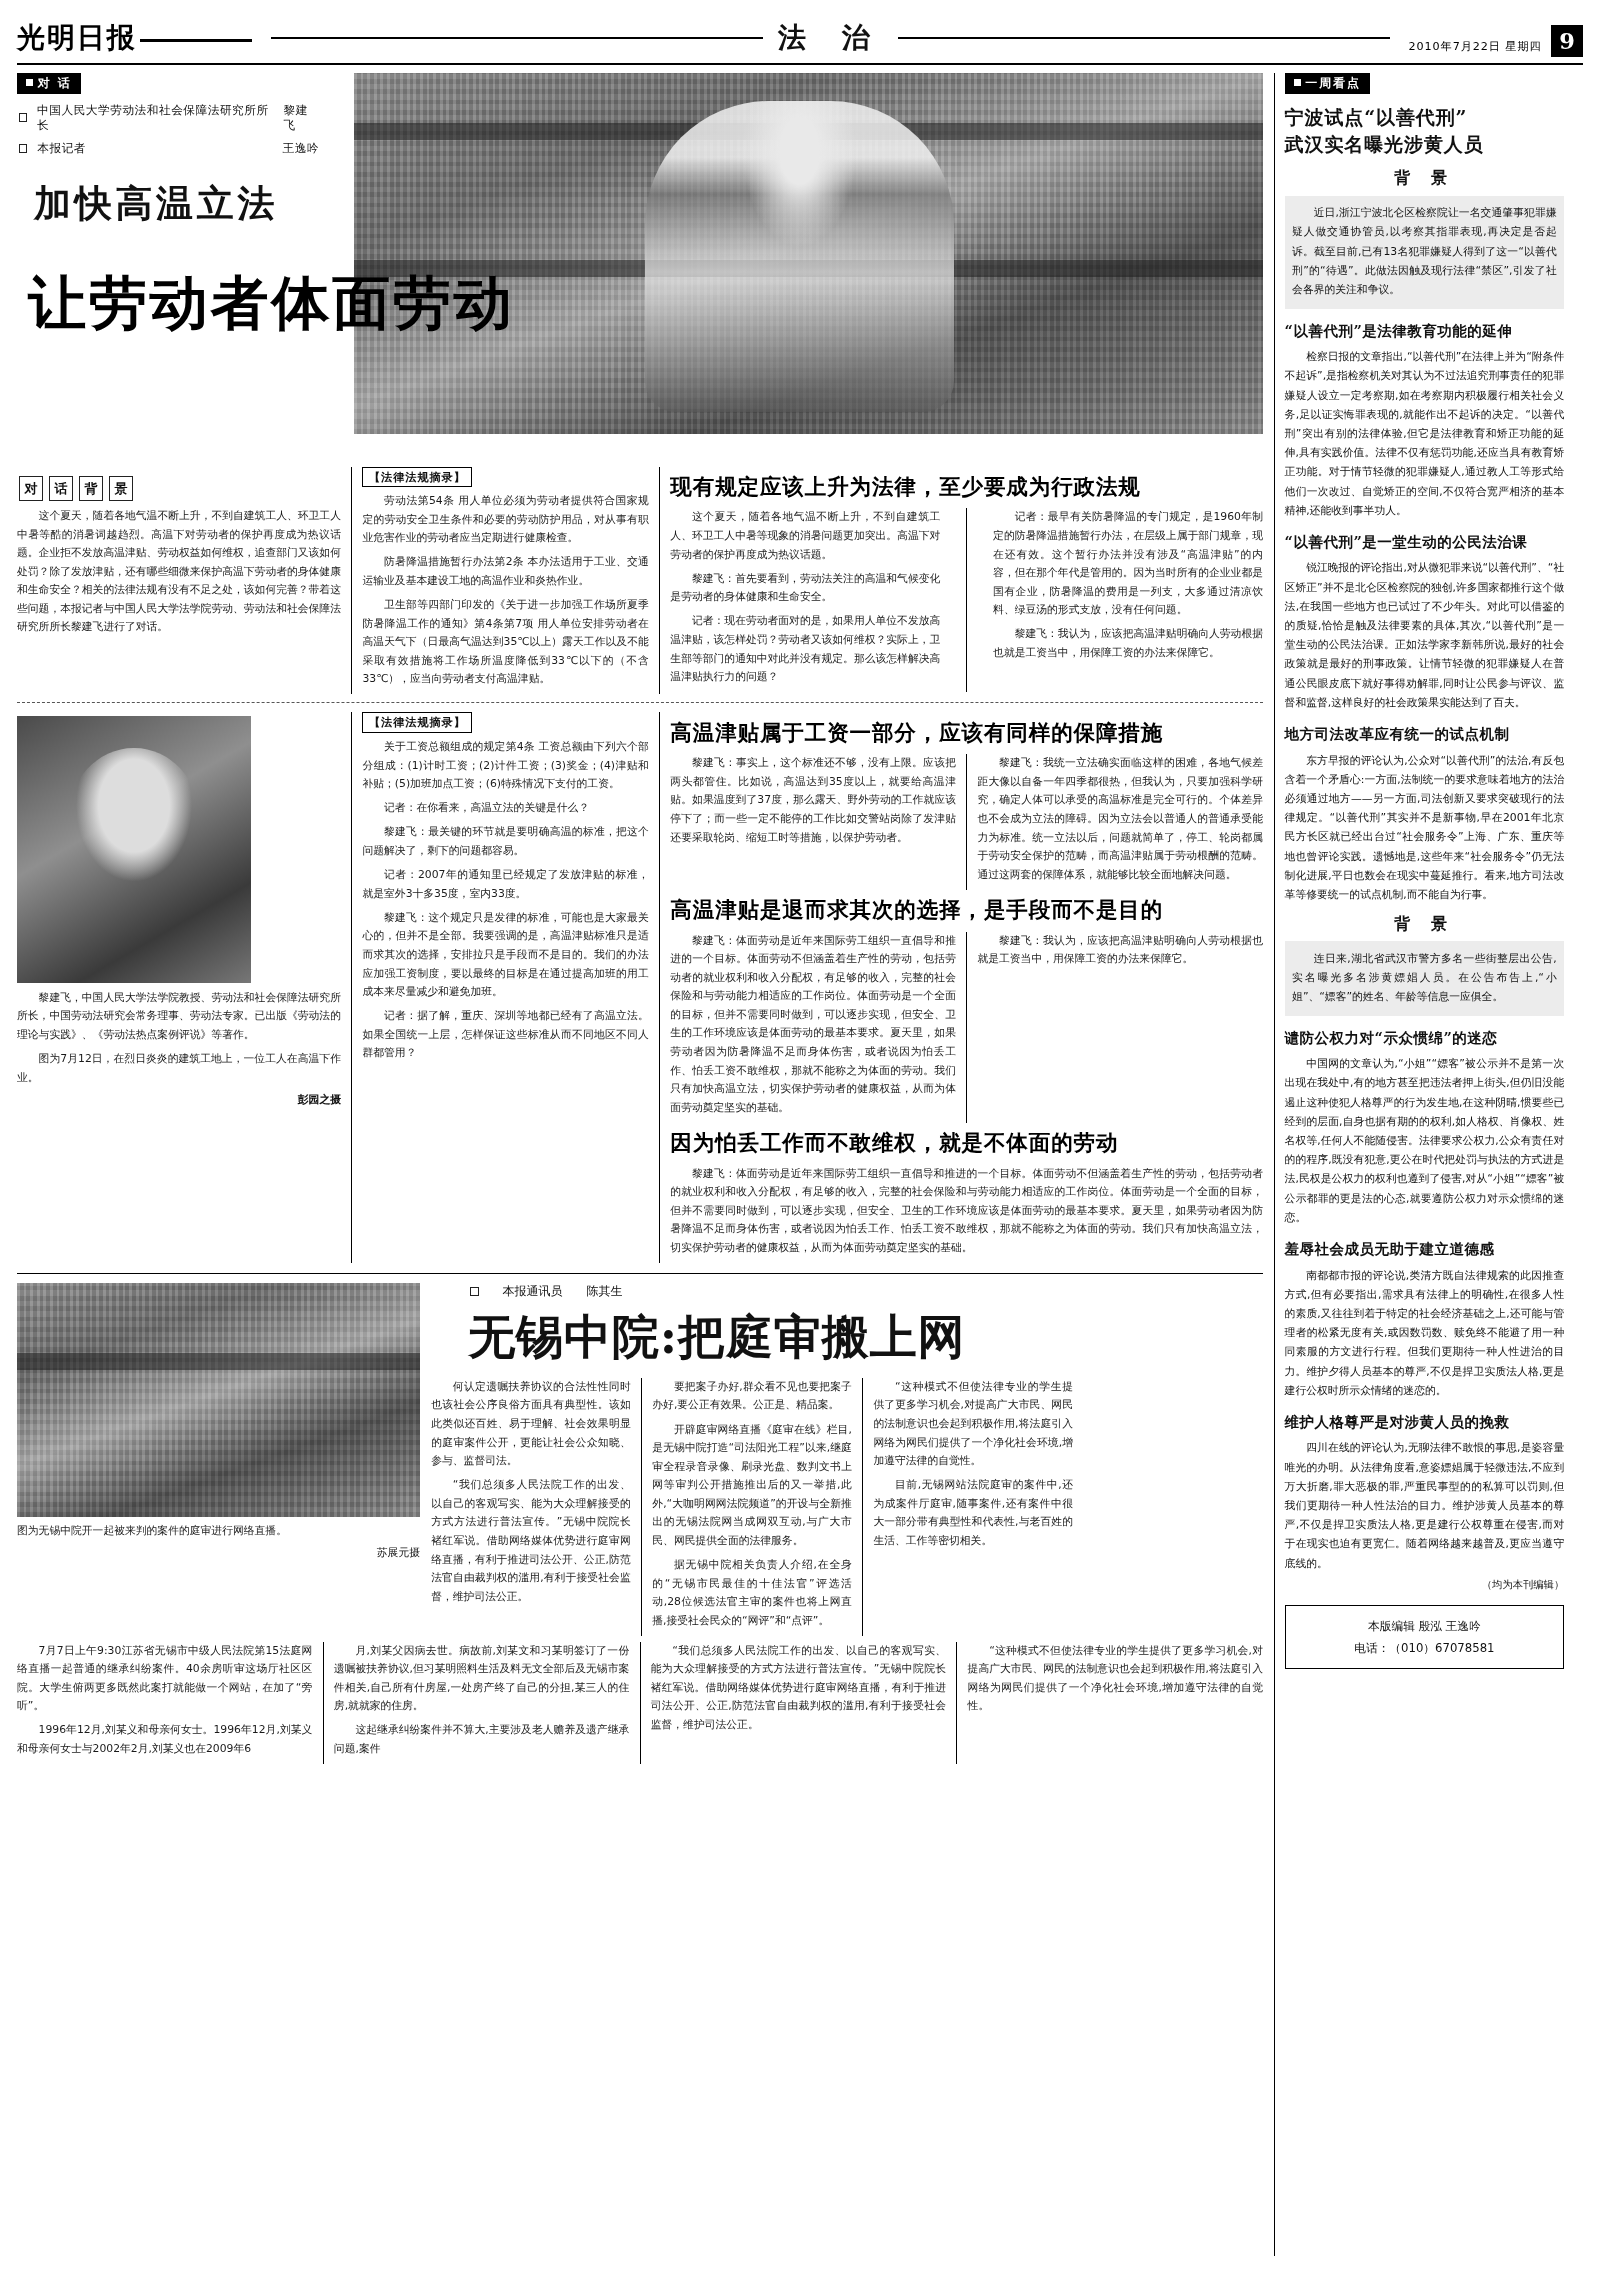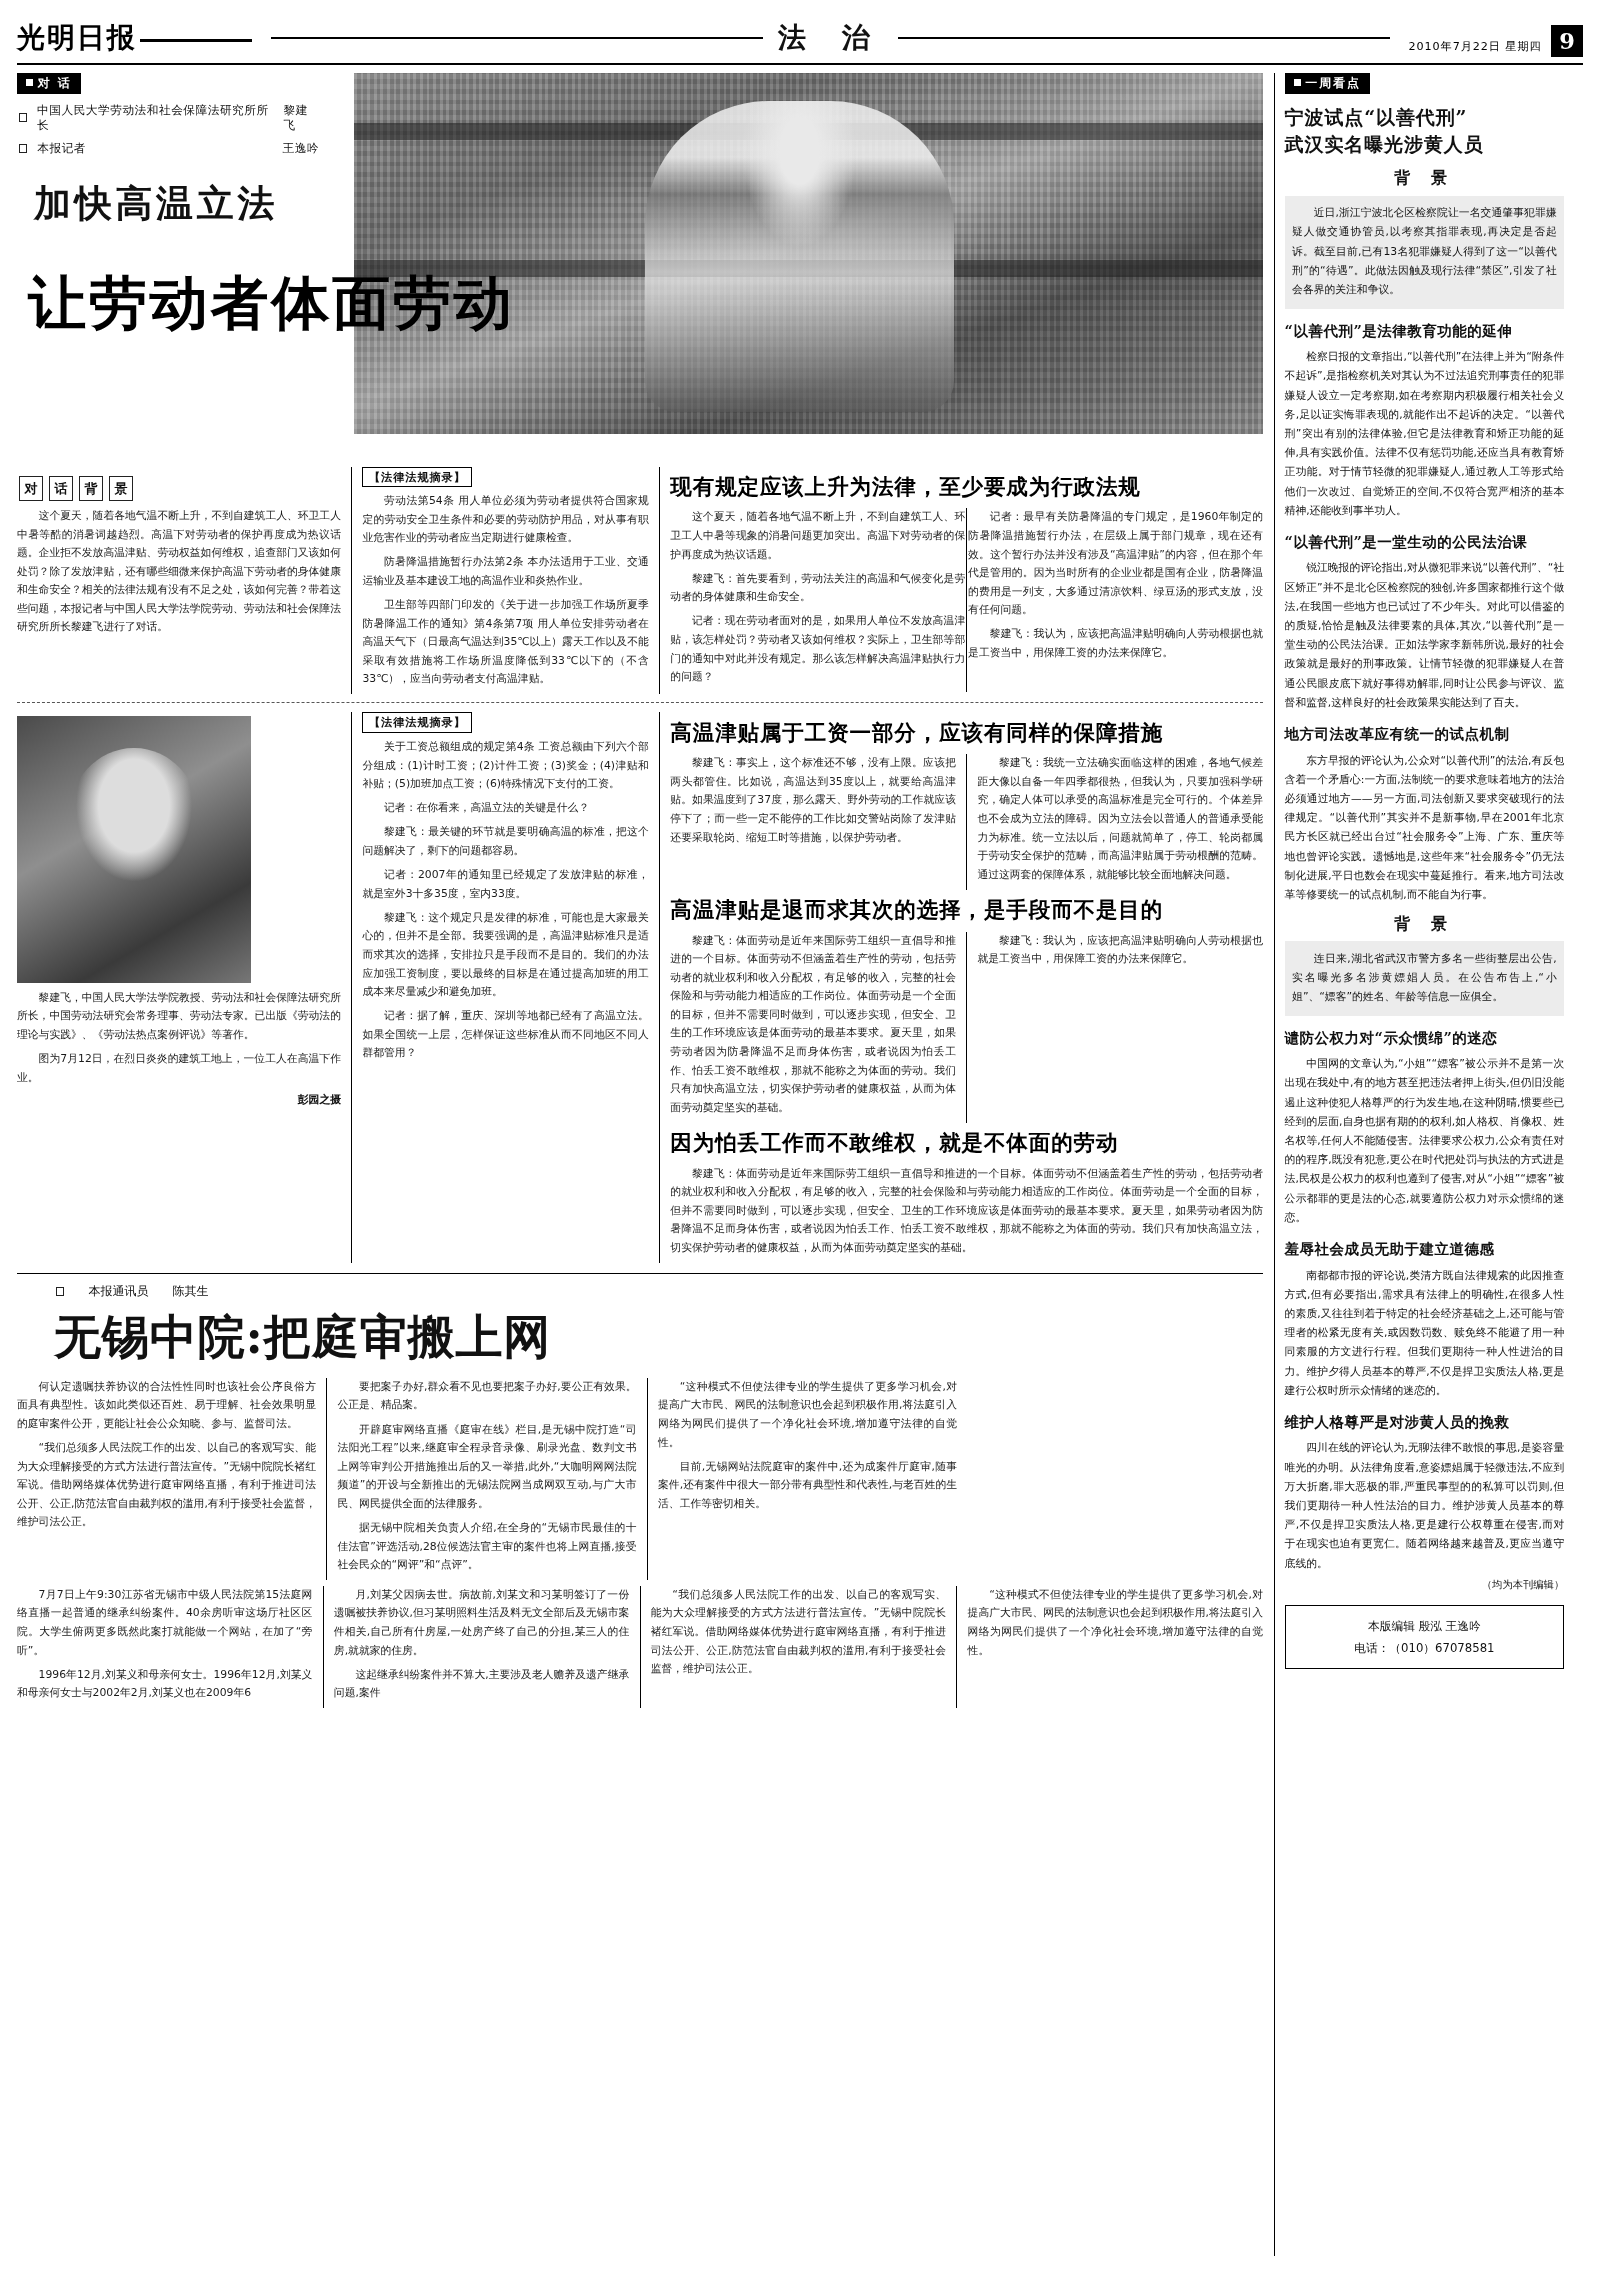--- a/index.html
+++ b/index.html
@@ -237,21 +237,21 @@
         <div class="col-sep"></div>
         <div class="col" style="width:290px;">
           <div class="lawbox-head">【法律法规摘录】</div>
           <p class="p">劳动法第54条  用人单位必须为劳动者提供符合国家规定的劳动安全卫生条件和必要的劳动防护用品，对从事有职业危害作业的劳动者应当定期进行健康检查。</p>
           <p class="p">防暑降温措施暂行办法第2条  本办法适用于工业、交通运输业及基本建设工地的高温作业和炎热作业。</p>
           <p class="p">卫生部等四部门印发的《关于进一步加强工作场所夏季防暑降温工作的通知》第4条第7项  用人单位安排劳动者在高温天气下（日最高气温达到35℃以上）露天工作以及不能采取有效措施将工作场所温度降低到33℃以下的（不含33℃），应当向劳动者支付高温津贴。</p>
         </div>
         <div class="col-sep"></div>
         <div class="col" style="width:600px;">
           <div class="subhead">现有规定应该上升为法律，至少要成为行政法规</div>
-          <div style="display:flex; gap:1px;">
+          <div style="display:flex; gap:26px;">
             <div style="width:50%;">
               <p class="p">这个夏天，随着各地气温不断上升，不到自建筑工人、环卫工人中暑等现象的消暑问题更加突出。高温下对劳动者的保护再度成为热议话题。</p>
               <p class="p">黎建飞：首先要看到，劳动法关注的高温和气候变化是劳动者的身体健康和生命安全。</p>
               <p class="p">记者：现在劳动者面对的是，如果用人单位不发放高温津贴，该怎样处罚？劳动者又该如何维权？实际上，卫生部等部门的通知中对此并没有规定。那么该怎样解决高温津贴执行力的问题？</p>
             </div>
             <div class="col-sep"></div>
             <div style="width:50%;">
               <p class="p">记者：最早有关防暑降温的专门规定，是1960年制定的防暑降温措施暂行办法，在层级上属于部门规章，现在还有效。这个暂行办法并没有涉及“高温津贴”的内容，但在那个年代是管用的。因为当时所有的企业业都是国有企业，防暑降温的费用是一列支，大多通过清凉饮料、绿豆汤的形式支放，没有任何问题。</p>
               <p class="p">黎建飞：我认为，应该把高温津贴明确向人劳动根据也就是工资当中，用保障工资的办法来保障它。</p>
             </div>
@@ -299,20 +299,27 @@
             <div style="width:50%;">
               <p class="p">黎建飞：我认为，应该把高温津贴明确向人劳动根据也就是工资当中，用保障工资的办法来保障它。</p>
             </div>
           </div>
           <div class="subhead">因为怕丢工作而不敢维权，就是不体面的劳动</div>
           <p class="p">黎建飞：体面劳动是近年来国际劳工组织一直倡导和推进的一个目标。体面劳动不但涵盖着生产性的劳动，包括劳动者的就业权利和收入分配权，有足够的收入，完整的社会保险和与劳动能力相适应的工作岗位。体面劳动是一个全面的目标，但并不需要同时做到，可以逐步实现，但安全、卫生的工作环境应该是体面劳动的最基本要求。夏天里，如果劳动者因为防暑降温不足而身体伤害，或者说因为怕丢工作、怕丢工资不敢维权，那就不能称之为体面的劳动。我们只有加快高温立法，切实保护劳动者的健康权益，从而为体面劳动奠定坚实的基础。</p>
         </div>
       </div>
 
       <div class="bottom-block">
+        <div class="bb-photo-col">
+          <div class="photo bottom">
+            <div class="beam" style="top:30%"></div>
+          </div>
+          <p class="p noind" style="margin-top:4.7px;">图为无锡中院开一起被来判的案件的庭审进行网络直播。</p>
+          <div style="text-align:right; font-size:10.8px;">苏展元摄</div>
+        </div>
         <div class="bb-main">
           <div class="bb-byline">
             <span class="byline-box"></span>
             <span>本报通讯员</span>
             <span>陈其生</span>
           </div>
           <div class="bb-head">无锡中院:把庭审搬上网</div>
           <div class="fourcol">
             <div style="width:24%;">
               <p class="p">何认定遗嘱扶养协议的合法性性同时也该社会公序良俗方面具有典型性。该如此类似还百姓、易于理解、社会效果明显的庭审案件公开，更能让社会公众知晓、参与、监督司法。</p>

